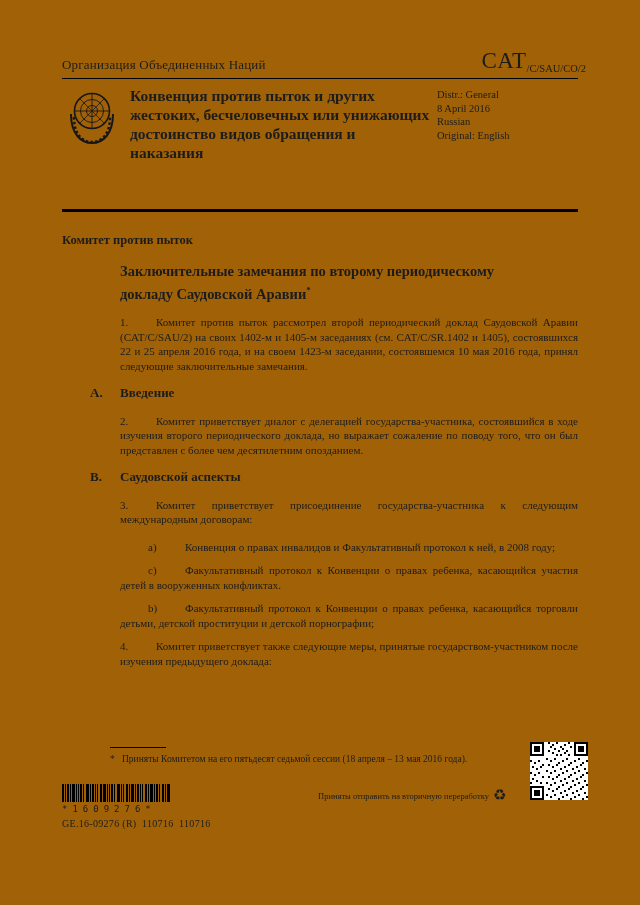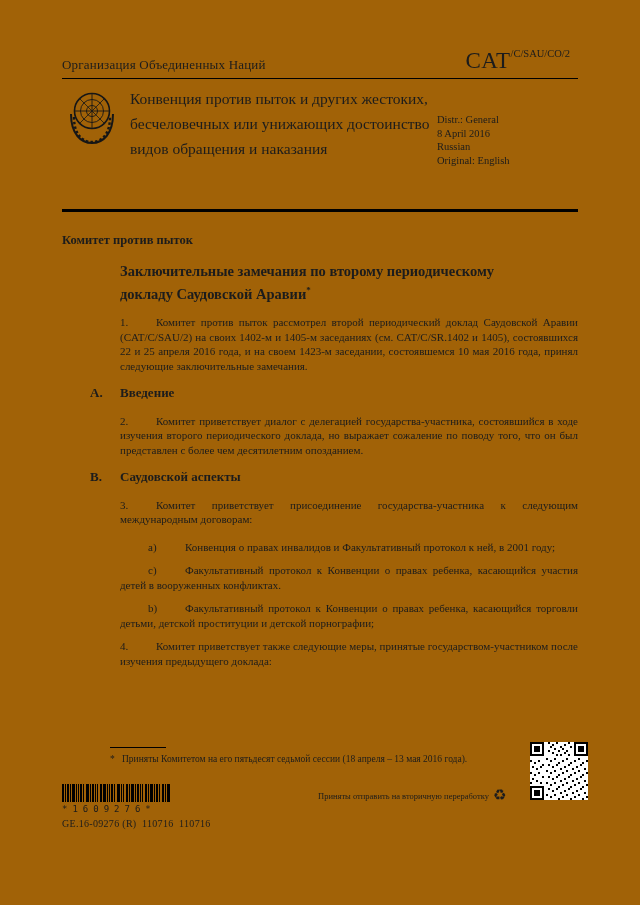--- a/index.html
+++ b/index.html
@@ -16,42 +16,42 @@
     background: #a16207;
     overflow: hidden;
   }
 
   
   .org-name {
     position: absolute; left: 62px; top: 57px;
     font-size: 13px; letter-spacing: 0.2px;
   }
   .doc-symbol {
-    position: absolute; right: 70px; top: 48px;
-    display: flex; align-items: flex-start;
+    position: absolute; right: 54px; top: 48px;
+    display: flex; align-items: flex-end;
   }
   .doc-symbol .main { font-size: 23px; letter-spacing: 0.5px; }
   .doc-symbol .suffix { font-size: 10.5px; }
   .header-rule {
     position: absolute; left: 62px; right: 62px; top: 78px;
     height: 1px; background: #000;
   }
 
   
   .emblem {
     position: absolute; left: 64px; top: 86px;
     width: 56px; height: 70px;
   }
   .conv-title {
     position: absolute; left: 130px; top: 86px; width: 302px;
-    font-size: 15.5px; font-weight: normal; line-height: 25px;
+    font-size: 15.5px; font-weight: bold; line-height: 19px;
   }
   .distr-block {
     position: absolute; left: 437px; top: 88px;
-    font-size: 10.5px; line-height: 13.5px; margin-top: 25px;
+    font-size: 10.5px; line-height: 13.5px;
   }
   .distr-block div { white-space: nowrap; }
   .thick-rule {
     position: absolute; left: 62px; right: 62px; top: 209px;
     height: 3px; background: #000;
   }
 
   
   .committee {
     position: absolute; left: 62px; top: 233px;
@@ -162,21 +162,21 @@
 
     <h3 class="sec">
       <span class="slet">B.</span><span>Саудовской аспекты</span>
     </h3>
 
     <p class="para">
       <span class="pnum">3.</span><span>Комитет приветствует присоединение государства-участника к следующим международным договорам:</span>
     </p>
 
     <p class="item">
-      <span class="ilet">a)</span><span>Конвенция о правах инвалидов и Факультативный протокол к ней, в 2001 году;</span>
+      <span class="ilet">a)</span><span>Конвенция о правах инвалидов и Факультативный протокол к ней, в 2008 году;</span>
     </p>
     <p class="item">
       <span class="ilet">c)</span><span>Факультативный протокол к Конвенции о правах ребенка, касающийся участия детей в вооруженных конфликтах.</span>
     </p>
     <p class="item">
       <span class="ilet">b)</span><span>Факультативный протокол к Конвенции о правах ребенка, касающийся торговли детьми, детской проституции и детской порнографии;</span>
     </p>
 
     <p class="para">
       <span class="pnum">4.</span><span>Комитет приветствует также следующие меры, принятые государством-участником после изучения предыдущего доклада:</span>

